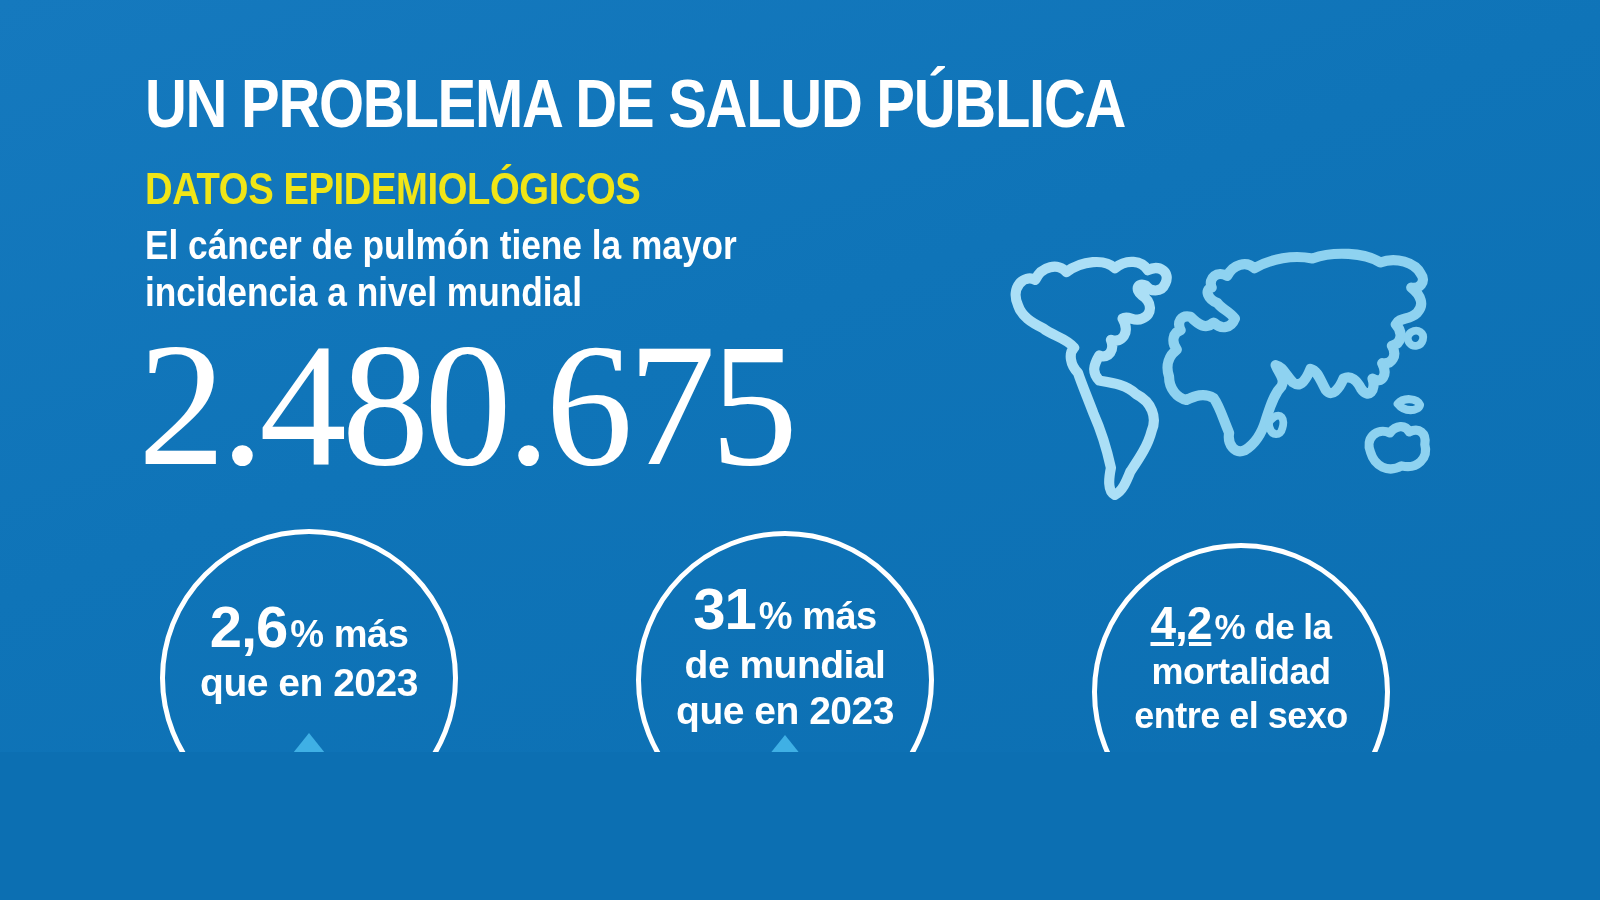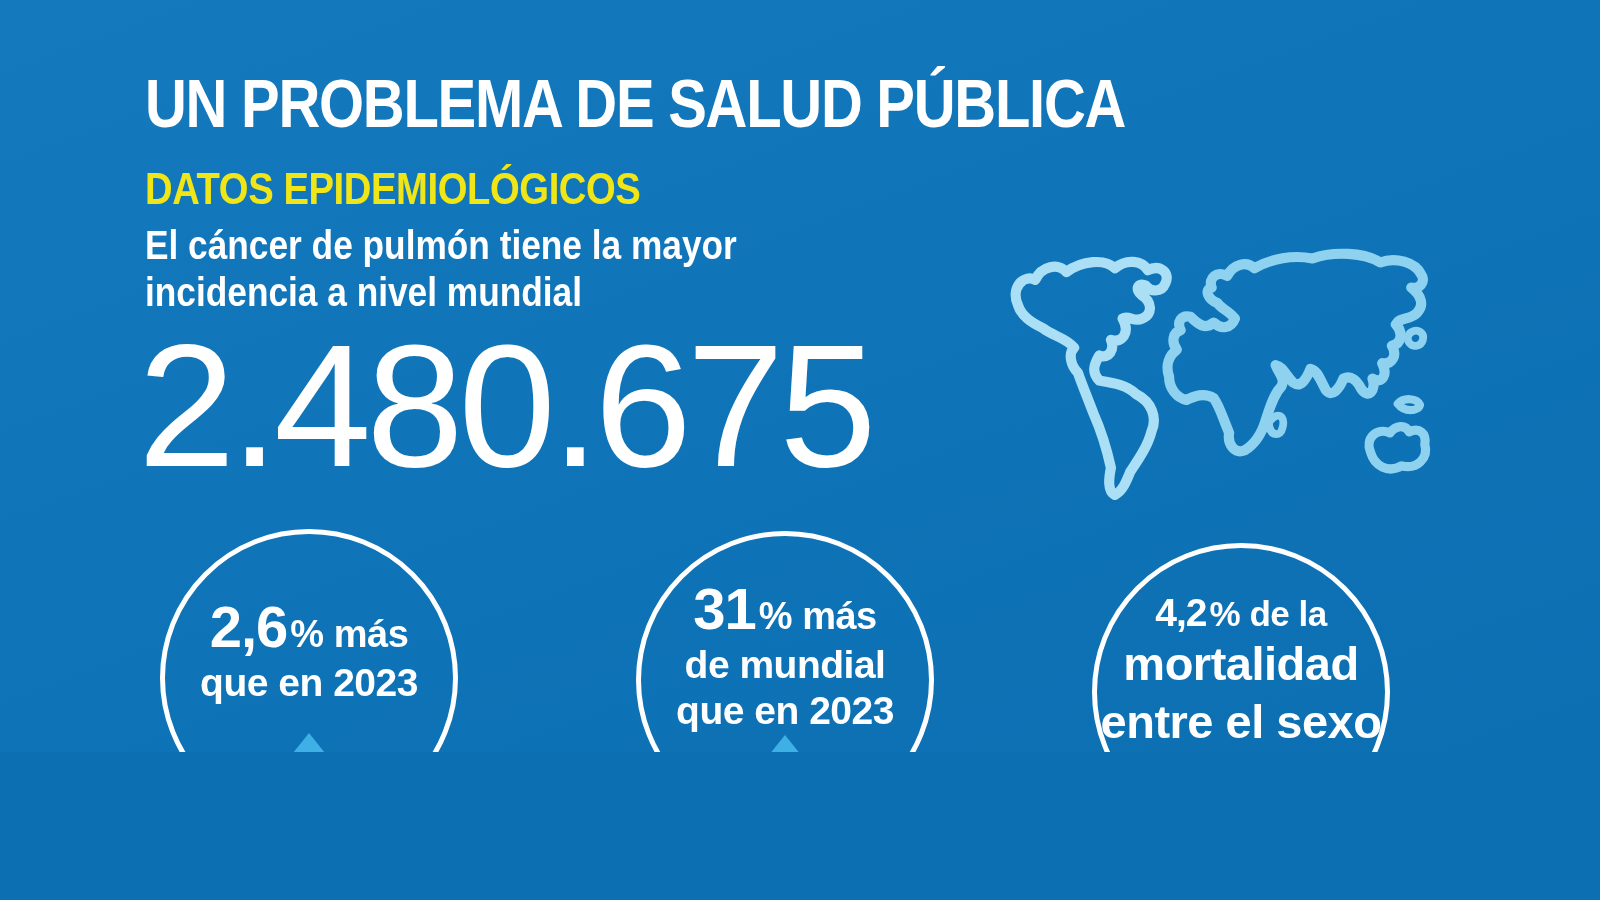--- a/index.html
+++ b/index.html
@@ -26,43 +26,43 @@
   }
   .lead{
     position:absolute;left:145px;top:222px;
     font-size:41px;font-weight:700;line-height:1.15;
     transform:scaleX(0.86);transform-origin:left top;
     white-space:nowrap;margin:0;
   }
   .big-number{
     position:absolute;left:138px;top:318px;
     font-size:175px;font-weight:400;letter-spacing:-5px;
-    line-height:1;white-space:nowrap;
+    line-height:1;white-space:nowrap;font-family:Liberation Serif, serif;
   }
   .map{
     position:absolute;left:985px;top:226px;width:465px;height:284px;
   }
   .map svg{width:100%;height:100%;}
   .stats-row .circle{
     position:absolute;
     width:298px;height:298px;border-radius:50%;
     border:5px solid #ffffff;box-sizing:border-box;
     display:flex;flex-direction:column;align-items:center;justify-content:center;
     text-align:center;
   }
   .circle-1{left:160px;top:529px;padding-bottom:58px;}
   .circle-2{left:636px;top:531px;padding-bottom:52px;}
   .circle-3{left:1092px;top:543px;padding-bottom:58px;}
   .stat-top{display:flex;align-items:baseline;justify-content:center;white-space:nowrap;}
   .stat-value{font-size:58px;font-weight:700;letter-spacing:-1px;}
   .stat-suffix{font-size:38px;font-weight:700;margin-left:3px;letter-spacing:-0.5px;}
   .stat-line{font-size:39px;font-weight:700;line-height:1.17;letter-spacing:-0.5px;white-space:nowrap;}
-  .compact .stat-value{font-size:39px;}
+  .compact .stat-value{font-size:46px;text-decoration:underline;}
   .compact .stat-suffix{font-size:35px;margin-top:18px;}
-  .compact .stat-line{font-size:47px;line-height:1.22;}
+  .compact .stat-line{font-size:36px;line-height:1.22;}
   .up-triangle{
     position:absolute;left:50%;bottom:34px;transform:translateX(-50%);
     width:0;height:0;
     border-left:44px solid transparent;
     border-right:44px solid transparent;
     border-bottom:55px solid #3fb0e5;
   }
   .circle-3 .up-triangle{
     bottom:12px;
     border-left-width:48px;border-right-width:48px;border-bottom-width:60px;

